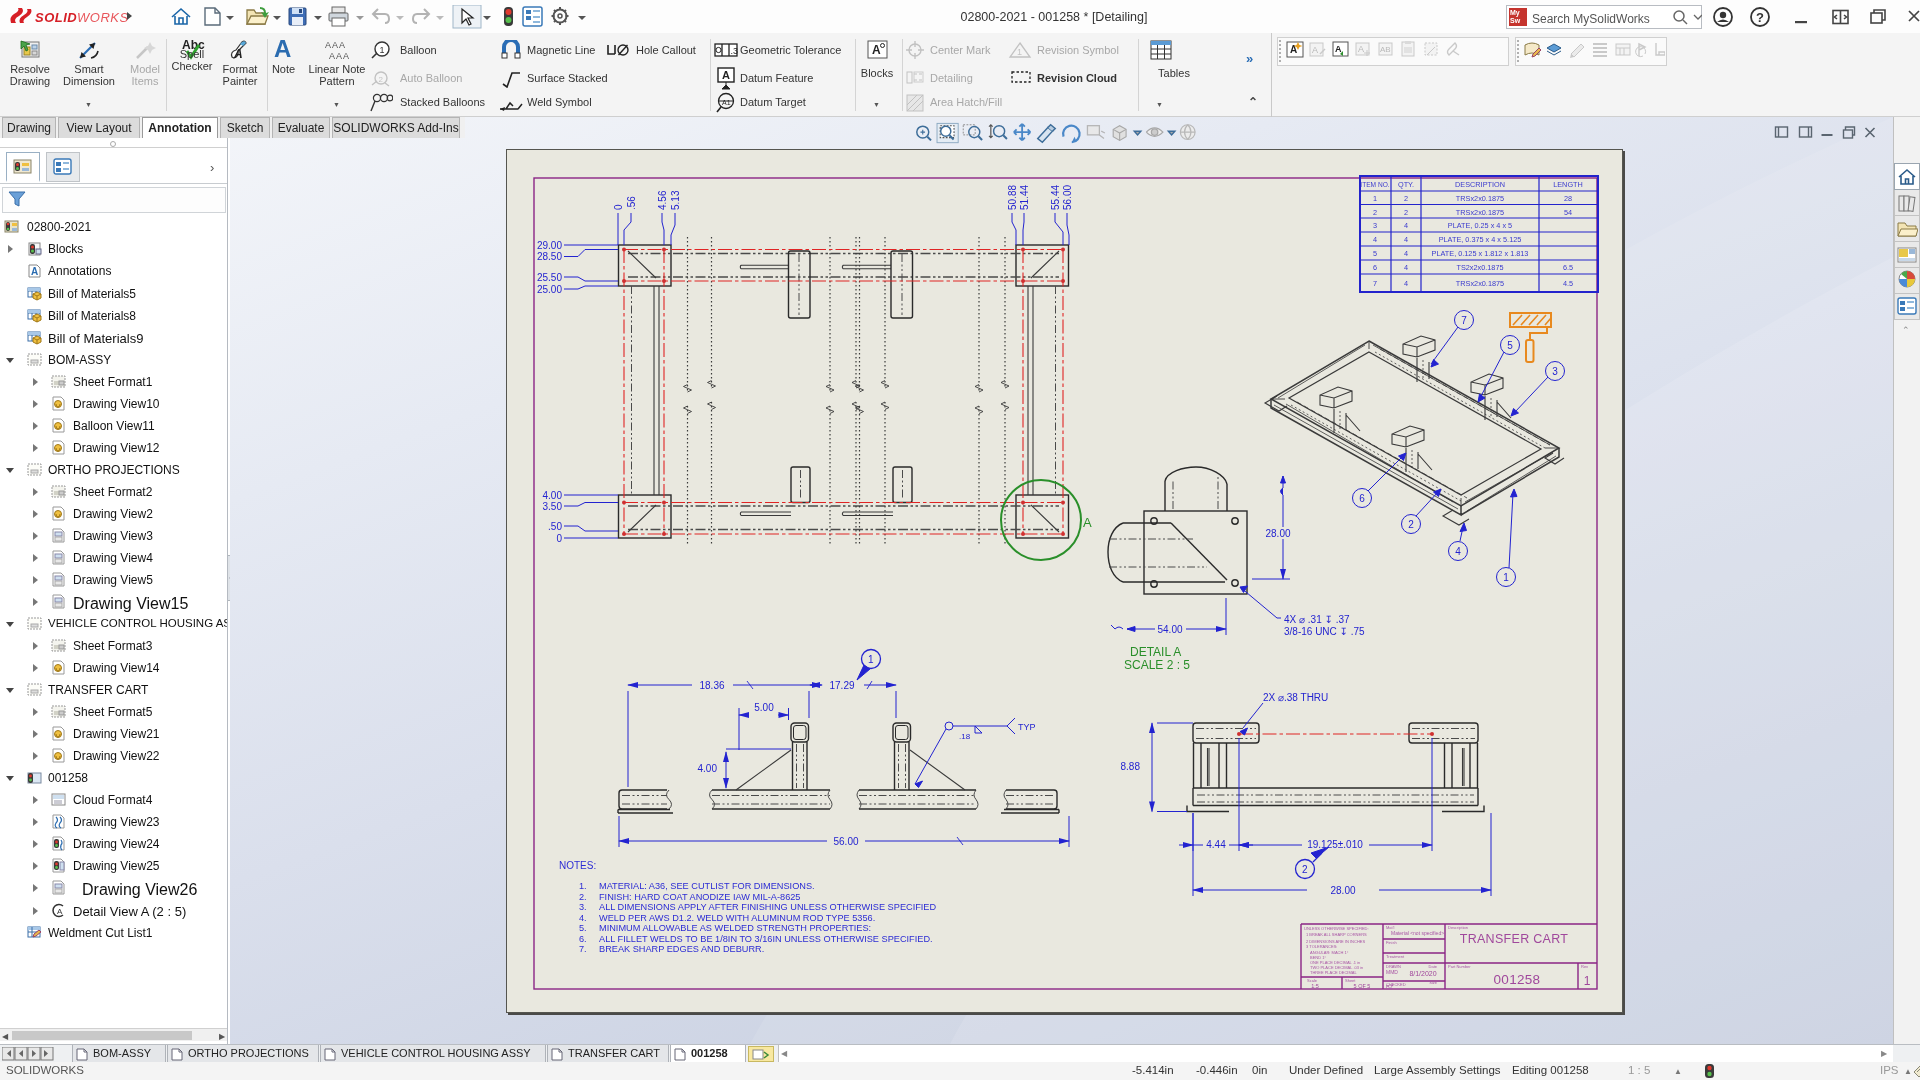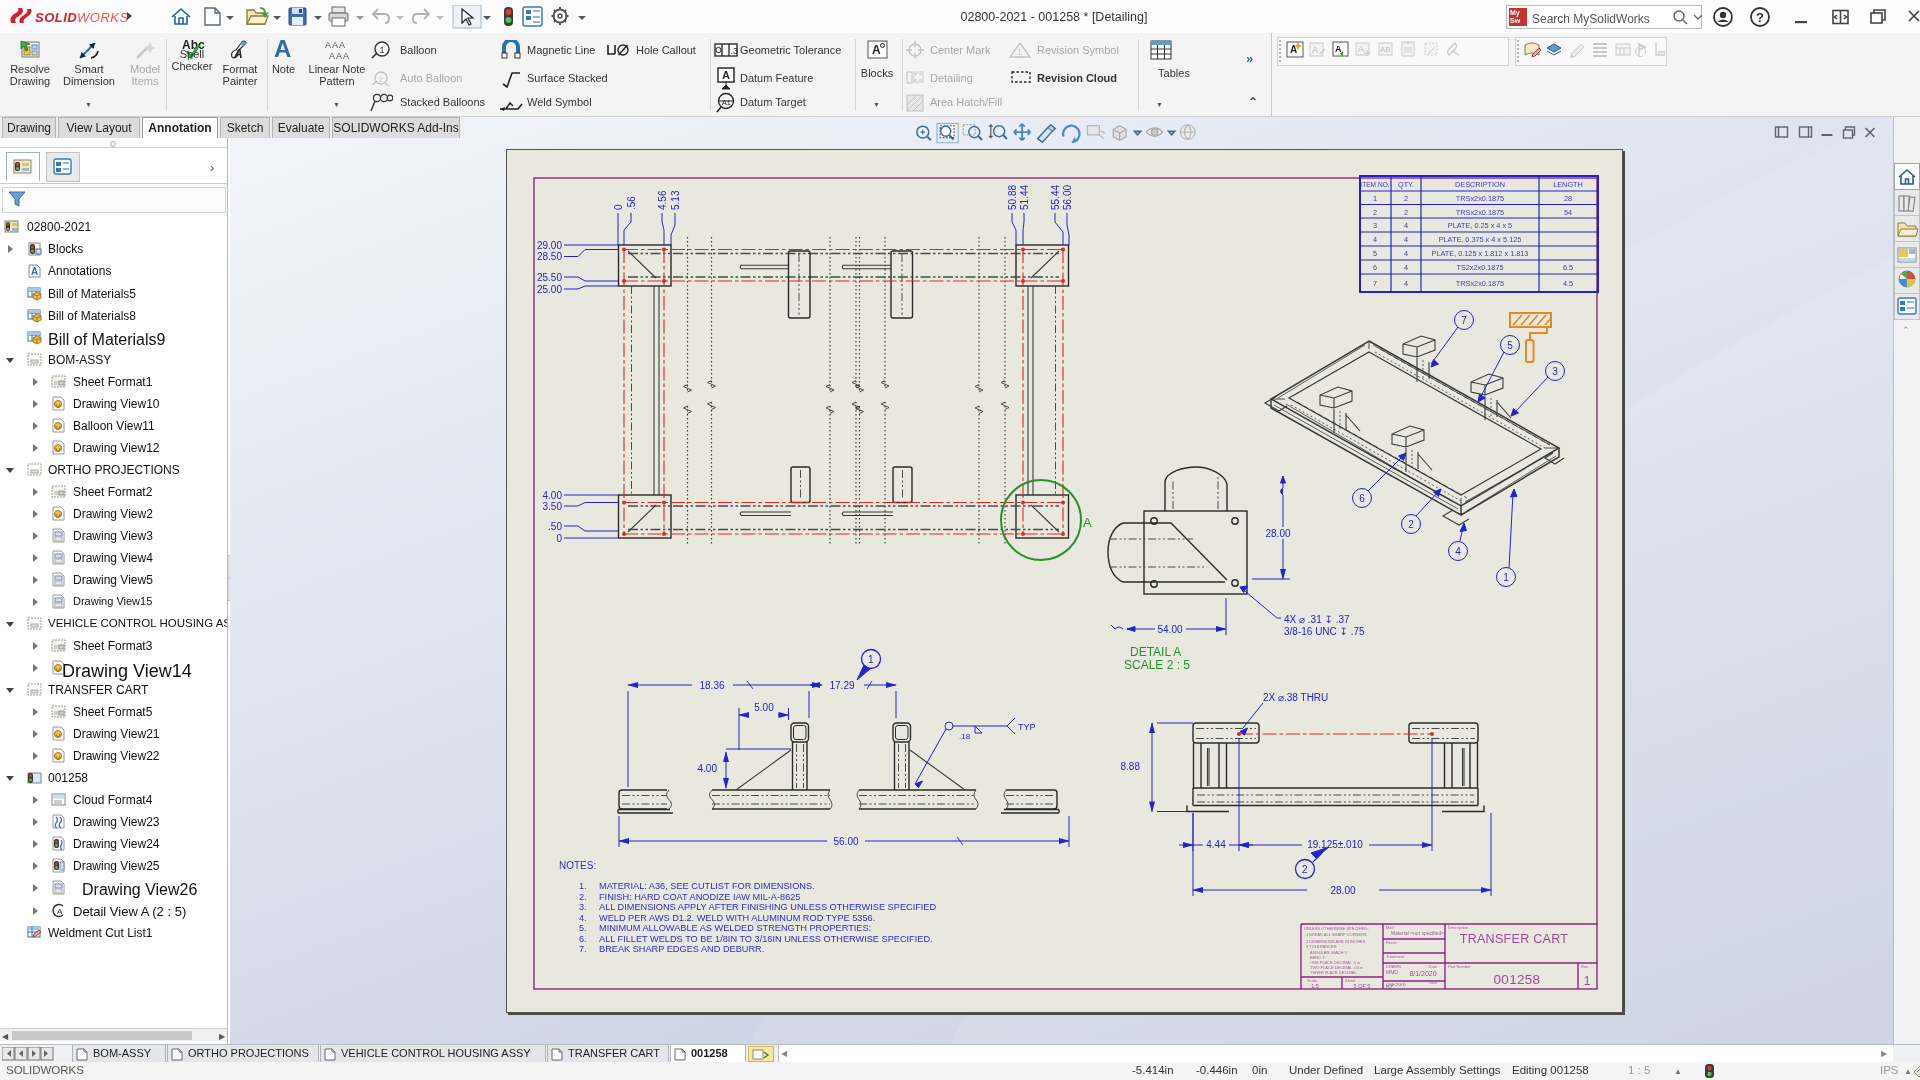--- a/index.html
+++ b/index.html
@@ -467,21 +467,21 @@
       <div class="tx" style="left:48px;font-size:12px">Bill of Materials8</div>
     </div>
 <div class="trow" style="top:189px">
       <svg class="ticon" style="left:27px" viewBox="0 0 15 15">
         <rect x="1" y="2" width="12" height="9" fill="#fff" stroke="#3a6ea8"></rect>
         <path d="M1 5 H13 M5 2 V11 M9 2 V11" stroke="#3a6ea8" stroke-width="1"></path>
         <rect x="1" y="2" width="12" height="3" fill="#a8c8e8"></rect>
         <path d="M6 8 l4-2 4 2 v4 l-4 2 -4-2 z" fill="#f0c040" stroke="#a07818"></path>
         <path d="M6 8 l4 2 4-2 M10 10 V14" stroke="#a07818" fill="none"></path>
       </svg>
-      <div class="tx" style="left:48px;font-size:16px">Bill of Materials9</div>
+      <div class="tx" style="left:48px;font-size:13px">Bill of Materials9</div>
     </div>
 <div class="trow" style="top:211px">
       <div class="arr d" style="left:6px"></div>
       <svg class="ticon" style="left:27px" viewBox="0 0 15 15">
         <rect x="1" y="2" width="13" height="11" fill="#fdfdf8" stroke="#999" stroke-dasharray="2 1"></rect>
         <rect x="4" y="8" width="7" height="3" fill="#ddd" stroke="#aaa"></rect>
       </svg>
       <div class="tx" style="left:48px;font-size:12px">BOM-ASSY</div>
     </div>
 <div class="trow" style="top:233px">
@@ -573,21 +573,21 @@
       </svg>
       <div class="tx" style="left:73px;font-size:12px">Drawing View5</div>
     </div>
 <div class="trow" style="top:453px">
       <div class="arr r" style="left:33px"></div>
       <svg class="ticon" style="left:51px" viewBox="0 0 15 15">
         <path d="M2 1 H10 L13 4 V14 H2 Z" fill="#fff" stroke="#999"></path>
         <rect x="4" y="4" width="7" height="4" fill="#cfe0f0" stroke="#88a"></rect>
         <rect x="4" y="9" width="7" height="4" fill="#e8e8e8" stroke="#aaa"></rect>
       </svg>
-      <div class="tx" style="left:73px;font-size:11px">Drawing View15</div>
+      <div class="tx" style="left:73px;font-size:16px">Drawing View15</div>
     </div>
 <div class="trow" style="top:475px">
       <div class="arr d" style="left:6px"></div>
       <svg class="ticon" style="left:27px" viewBox="0 0 15 15">
         <rect x="1" y="2" width="13" height="11" fill="#fdfdf8" stroke="#999" stroke-dasharray="2 1"></rect>
         <rect x="4" y="8" width="7" height="3" fill="#ddd" stroke="#aaa"></rect>
       </svg>
       <div class="tx" style="left:48px;font-size:11.5px">VEHICLE CONTROL HOUSING AS</div>
     </div>
 <div class="trow" style="top:497px">
@@ -599,21 +599,21 @@
       </svg>
       <div class="tx" style="left:73px;font-size:12px">Sheet Format3</div>
     </div>
 <div class="trow" style="top:519px">
       <div class="arr r" style="left:33px"></div>
       <svg class="ticon" style="left:51px" viewBox="0 0 15 15">
         <path d="M2 1 H10 L13 4 V14 H2 Z" fill="#fff" stroke="#999"></path>
         <circle cx="7" cy="8" r="3.5" fill="#f0c040" stroke="#a07818"></circle>
         <path d="M5 8 a2 3 0 0 0 4 0" fill="none" stroke="#a07818"></path>
       </svg>
-      <div class="tx" style="left:62px;font-size:18px">Drawing View14</div>
+      <div class="tx" style="left:73px;font-size:12px">Drawing View14</div>
     </div>
 <div class="trow" style="top:541px">
       <div class="arr d" style="left:6px"></div>
       <svg class="ticon" style="left:27px" viewBox="0 0 15 15">
         <rect x="1" y="2" width="13" height="11" fill="#fdfdf8" stroke="#999" stroke-dasharray="2 1"></rect>
         <rect x="4" y="8" width="7" height="3" fill="#ddd" stroke="#aaa"></rect>
       </svg>
       <div class="tx" style="left:48px;font-size:12px">TRANSFER CART</div>
     </div>
 <div class="trow" style="top:563px">

